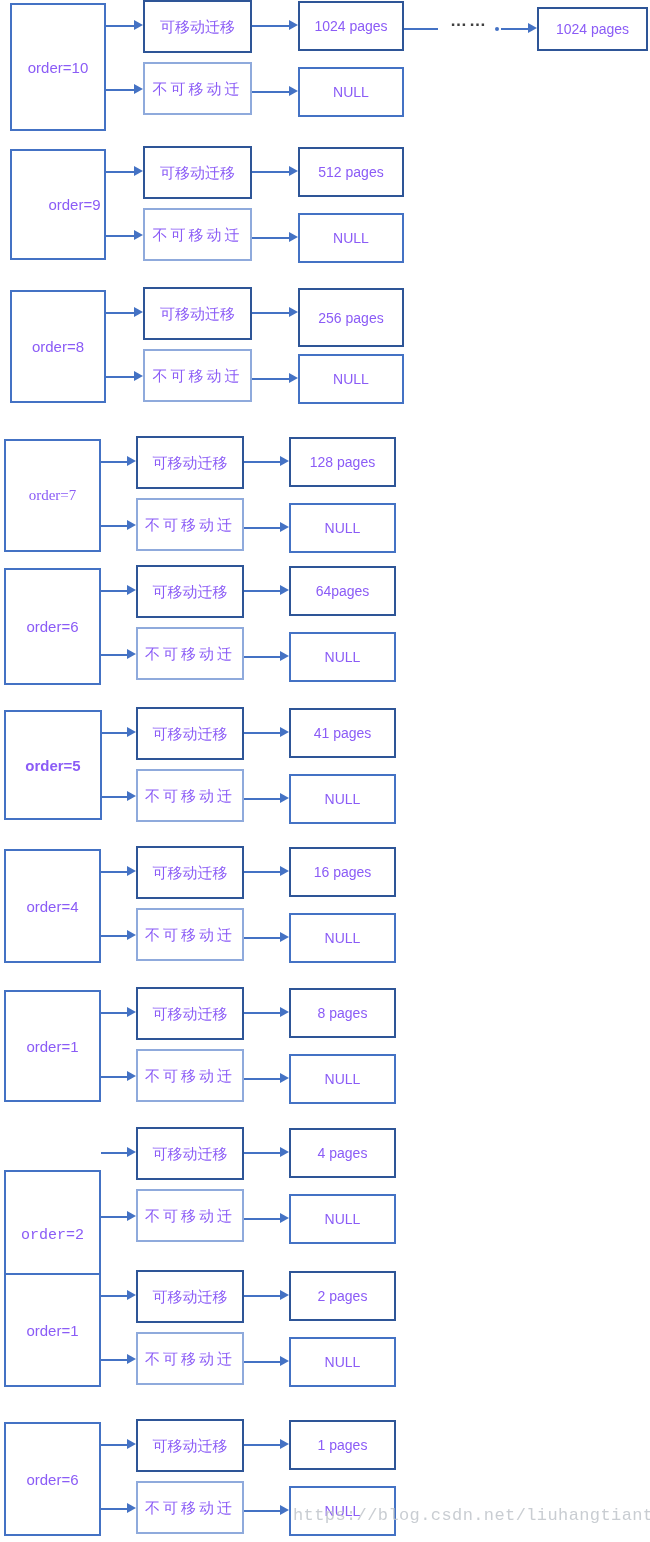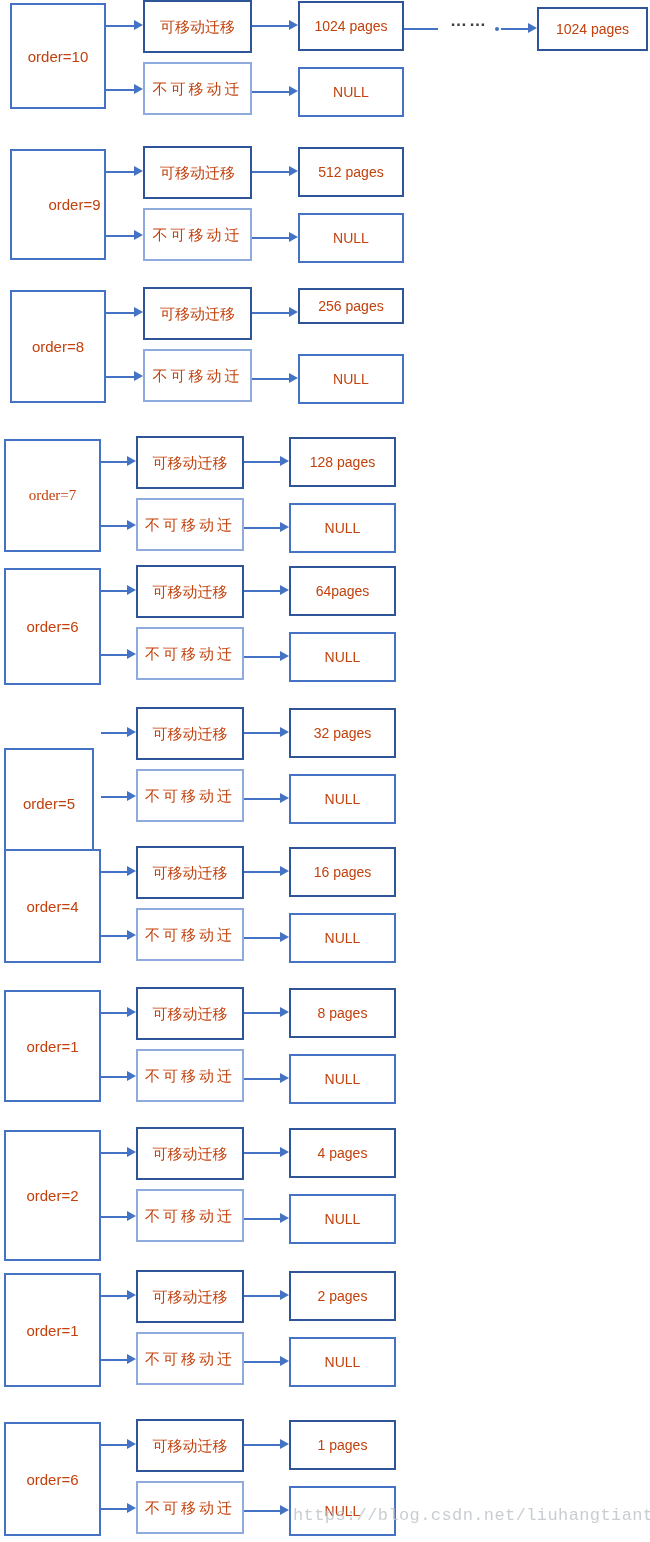--- a/index.html
+++ b/index.html
@@ -3,21 +3,21 @@
 <meta charset="utf-8">
 <style>
   html,body{margin:0;padding:0;background:#ffffff;}
   #canvas{
     position:relative;width:650px;height:1542px;background:#ffffff;overflow:hidden;
     font-family:"Liberation Sans","DejaVu Sans",sans-serif;
   }
   .box{
     position:absolute;background:#ffffff;border:2px solid var(--c-med,#4472C4);
     box-sizing:border-box;display:flex;align-items:center;justify-content:center;
-    color:#c2410c;font-size:15px;line-height:1;white-space:nowrap;
+    color:#8b5cf6;font-size:15px;line-height:1;white-space:nowrap;
   }
   .b-order{border-color:var(--c-med,#4472C4);}
   .b-dark{border-color:var(--c-dark,#2E5597);}
   .b-light{border-color:var(--c-light,#8FAADC);}
   .b-med{border-color:var(--c-med,#4472C4);}
   .small{font-size:14px;}
   .spaced{letter-spacing:3px;}
   .aline{position:absolute;height:2px;background:var(--c-arrow,#4472C4);}
   .ahead{
     position:absolute;width:0;height:0;
@@ -35,21 +35,21 @@
     font-size:17px;letter-spacing:0.4px;white-space:nowrap;
     color:rgba(192,196,202,0.85);
   }
 </style>
 </head>
 <body>
 
 <div id="canvas">
   <div id="watermark">https://blog.csdn.net/liuhangtiant</div>
 <div style="position: absolute; left: 0px; top: 0px;">
-      <div class="box b-order" style="left: 10px; top: 3px; width: 96px; height: 106px;">order=10</div>
+      <div class="box b-order" style="left: 10px; top: 3px; width: 96px; height: 128px;">order=10</div>
       <div class="box b-dark" style="left: 143px; top: 0px; width: 109px; height: 53px;">可移动迁移</div>
       <div class="box b-light spaced" style="left: 143px; top: 62px; width: 109px; height: 53px;">不可移动迁</div>
       <div class="box b-dark small" style="left: 298px; top: 1px; width: 106px; height: 50px;">1024 pages</div>
       <div class="box b-med small" style="left: 298px; top: 67px; width: 106px; height: 50px;">NULL</div>
       <div class="aline" style="left: 106px; top: 25px; width: 29px;"></div>
       <div class="ahead" style="left: 134px; top: 20px;"></div>
       <div class="aline" style="left: 106px; top: 89px; width: 29px;"></div>
       <div class="ahead" style="left: 134px; top: 84px;"></div>
       <div class="aline" style="left: 252px; top: 25px; width: 38px;"></div>
       <div class="ahead" style="left: 289px; top: 20px;"></div>
@@ -74,21 +74,21 @@
       <div class="ahead" style="left: 134px; top: 230px;"></div>
       <div class="aline" style="left: 252px; top: 171px; width: 38px;"></div>
       <div class="ahead" style="left: 289px; top: 166px;"></div>
       <div class="aline" style="left: 252px; top: 237px; width: 38px;"></div>
       <div class="ahead" style="left: 289px; top: 232px;"></div>
     </div>
     <div style="position: absolute; left: 0px; top: 0px;">
       <div class="box b-order" style="left: 10px; top: 290px; width: 96px; height: 113px;">order=8</div>
       <div class="box b-dark" style="left: 143px; top: 287px; width: 109px; height: 53px;">可移动迁移</div>
       <div class="box b-light spaced" style="left: 143px; top: 349px; width: 109px; height: 53px;">不可移动迁</div>
-      <div class="box b-dark small" style="left: 298px; top: 288px; width: 106px; height: 36px;">256 pages</div>
+      <div class="box b-dark small" style="left: 298px; top: 288px; width: 106px; height: 59px;">256 pages</div>
       <div class="box b-med small" style="left: 298px; top: 354px; width: 106px; height: 50px;">NULL</div>
       <div class="aline" style="left: 106px; top: 312px; width: 29px;"></div>
       <div class="ahead" style="left: 134px; top: 307px;"></div>
       <div class="aline" style="left: 106px; top: 376px; width: 29px;"></div>
       <div class="ahead" style="left: 134px; top: 371px;"></div>
       <div class="aline" style="left: 252px; top: 312px; width: 38px;"></div>
       <div class="ahead" style="left: 289px; top: 307px;"></div>
       <div class="aline" style="left: 252px; top: 378px; width: 38px;"></div>
       <div class="ahead" style="left: 289px; top: 373px;"></div>
     </div>
@@ -116,24 +116,24 @@
       <div class="aline" style="left: 101px; top: 590px; width: 27px;"></div>
       <div class="ahead" style="left: 127px; top: 585px;"></div>
       <div class="aline" style="left: 101px; top: 654px; width: 27px;"></div>
       <div class="ahead" style="left: 127px; top: 649px;"></div>
       <div class="aline" style="left: 244px; top: 590px; width: 37px;"></div>
       <div class="ahead" style="left: 280px; top: 585px;"></div>
       <div class="aline" style="left: 244px; top: 656px; width: 37px;"></div>
       <div class="ahead" style="left: 280px; top: 651px;"></div>
     </div>
     <div style="position: absolute; left: 0px; top: 0px;">
-      <div class="box b-order" style="left: 4px; top: 748px; width: 90px; height: 110px;">order=5</div>
+      <div class="box b-order" style="left: 4px; top: 710px; width: 98px; height: 110px; font-weight: bold;">order=5</div>
       <div class="box b-dark" style="left: 136px; top: 707px; width: 108px; height: 53px;">可移动迁移</div>
       <div class="box b-light spaced" style="left: 136px; top: 769px; width: 108px; height: 53px;">不可移动迁</div>
-      <div class="box b-dark small" style="left: 289px; top: 708px; width: 107px; height: 50px;">32 pages</div>
+      <div class="box b-dark small" style="left: 289px; top: 708px; width: 107px; height: 50px;">41 pages</div>
       <div class="box b-med small" style="left: 289px; top: 774px; width: 107px; height: 50px;">NULL</div>
       <div class="aline" style="left: 101px; top: 732px; width: 27px;"></div>
       <div class="ahead" style="left: 127px; top: 727px;"></div>
       <div class="aline" style="left: 101px; top: 796px; width: 27px;"></div>
       <div class="ahead" style="left: 127px; top: 791px;"></div>
       <div class="aline" style="left: 244px; top: 732px; width: 37px;"></div>
       <div class="ahead" style="left: 280px; top: 727px;"></div>
       <div class="aline" style="left: 244px; top: 798px; width: 37px;"></div>
       <div class="ahead" style="left: 280px; top: 793px;"></div>
     </div>
@@ -161,21 +161,21 @@
       <div class="aline" style="left: 101px; top: 1012px; width: 27px;"></div>
       <div class="ahead" style="left: 127px; top: 1007px;"></div>
       <div class="aline" style="left: 101px; top: 1076px; width: 27px;"></div>
       <div class="ahead" style="left: 127px; top: 1071px;"></div>
       <div class="aline" style="left: 244px; top: 1012px; width: 37px;"></div>
       <div class="ahead" style="left: 280px; top: 1007px;"></div>
       <div class="aline" style="left: 244px; top: 1078px; width: 37px;"></div>
       <div class="ahead" style="left: 280px; top: 1073px;"></div>
     </div>
     <div style="position: absolute; left: 0px; top: 0px;">
-      <div class="box b-order" style="left: 4px; top: 1130px; width: 97px; height: 131px;">order=2</div>
+      <div class="box b-order" style="left: 4px; top: 1170px; width: 97px; height: 131px; font-family: Liberation Mono, monospace;">order=2</div>
       <div class="box b-dark" style="left: 136px; top: 1127px; width: 108px; height: 53px;">可移动迁移</div>
       <div class="box b-light spaced" style="left: 136px; top: 1189px; width: 108px; height: 53px;">不可移动迁</div>
       <div class="box b-dark small" style="left: 289px; top: 1128px; width: 107px; height: 50px;">4 pages</div>
       <div class="box b-med small" style="left: 289px; top: 1194px; width: 107px; height: 50px;">NULL</div>
       <div class="aline" style="left: 101px; top: 1152px; width: 27px;"></div>
       <div class="ahead" style="left: 127px; top: 1147px;"></div>
       <div class="aline" style="left: 101px; top: 1216px; width: 27px;"></div>
       <div class="ahead" style="left: 127px; top: 1211px;"></div>
       <div class="aline" style="left: 244px; top: 1152px; width: 37px;"></div>
       <div class="ahead" style="left: 280px; top: 1147px;"></div>

